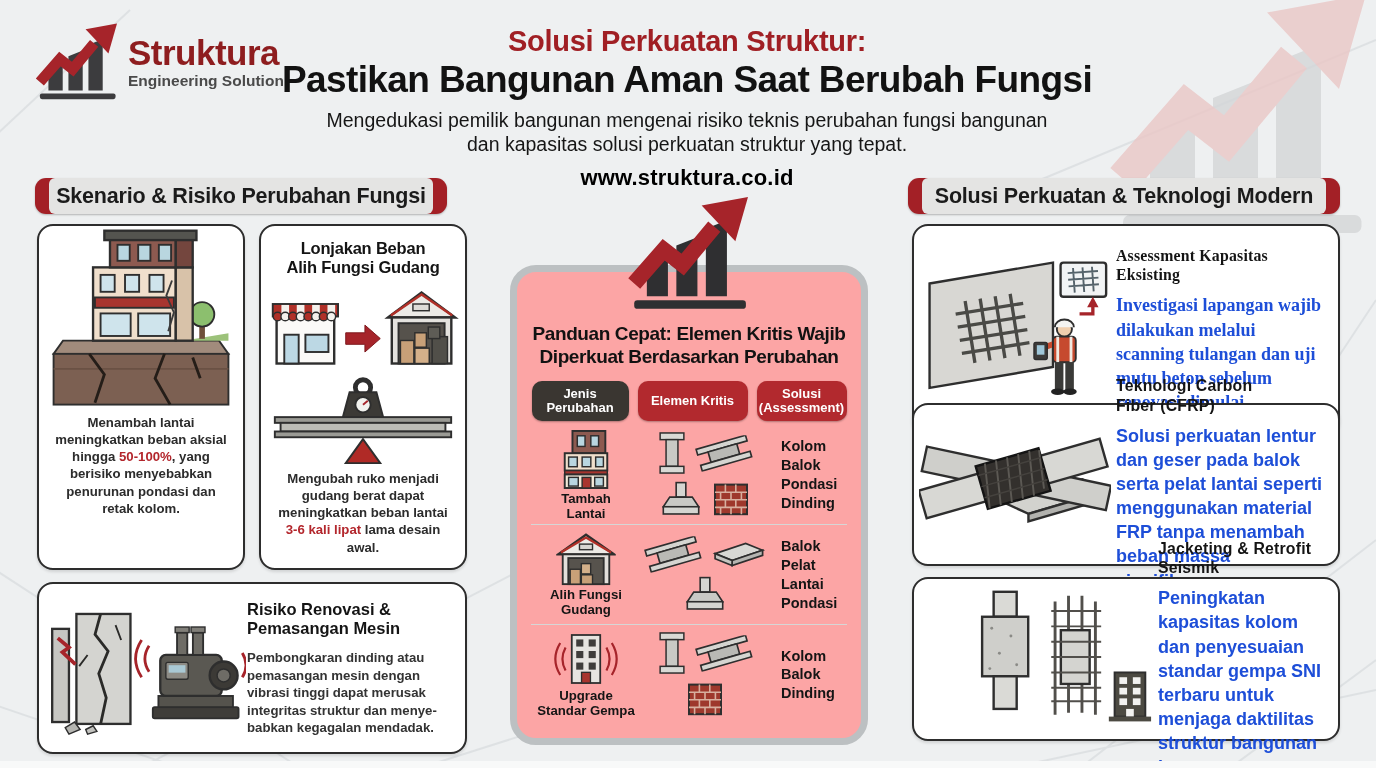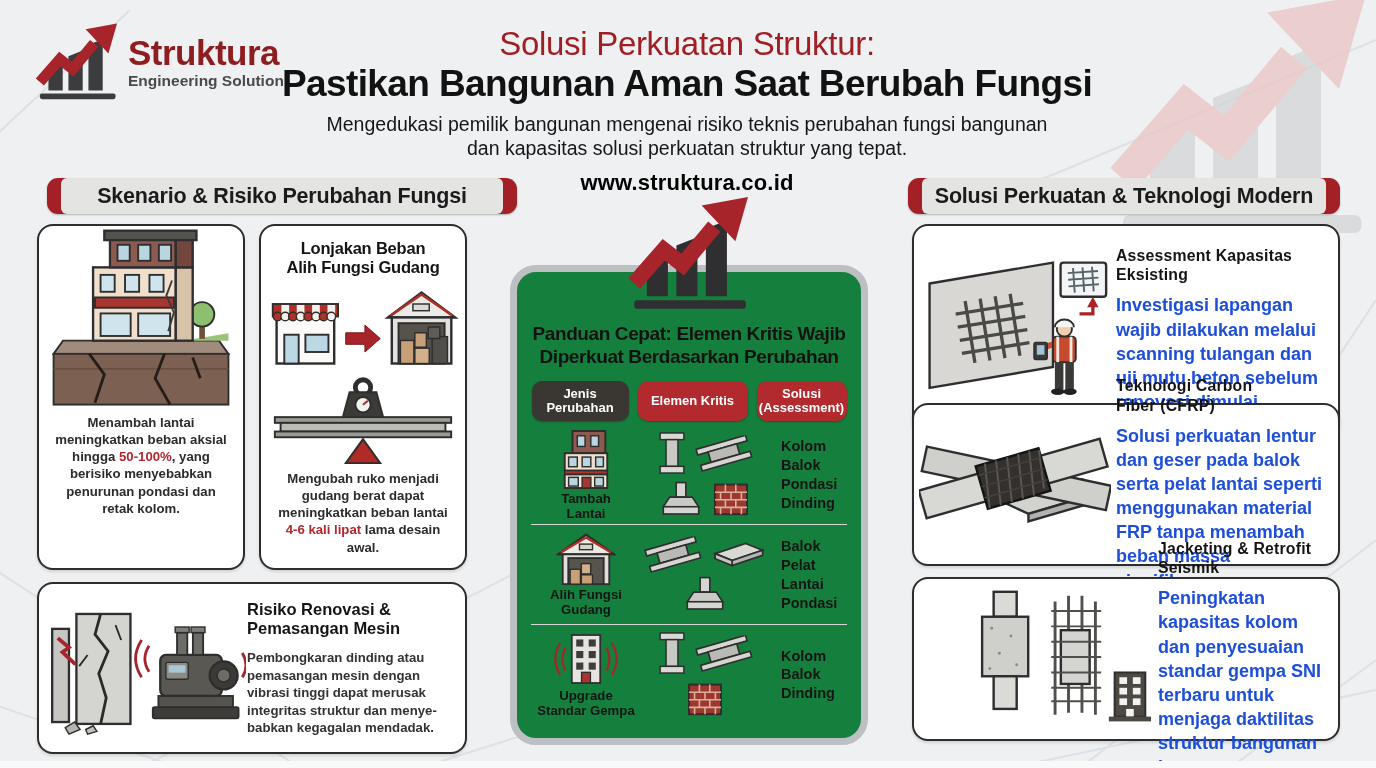--- a/index.html
+++ b/index.html
@@ -7,68 +7,68 @@
   .bg-lines{position:absolute;inset:0;z-index:0;}
   .bg-chart{position:absolute;top:-10px;right:-14px;width:300px;height:252px;opacity:.8;z-index:0;}
   .bottom-strip{position:absolute;left:0;right:0;bottom:0;height:7px;background:#f8f9f9;z-index:3;}
 
   
   .logo{position:absolute;left:34px;top:22px;display:flex;align-items:center;gap:8px;z-index:2;}
   .logo-icon{width:86px;height:80px;}
   .logo-brand{font-size:35px;font-weight:bold;color:#8e1d1f;letter-spacing:-.5px;line-height:1;}
   .logo-tagline{font-size:15.5px;font-weight:bold;color:#4a4a4a;margin-top:2px;}
   .header{position:absolute;left:277px;top:26px;width:820px;text-align:center;z-index:2;}
-  .title-accent{font-size:33px;font-weight:normal;color:#a01f24;line-height:1.1;letter-spacing:-.3px;}
+  .title-accent{font-size:29px;font-weight:bold;color:#a01f24;line-height:1.1;letter-spacing:-.3px;}
   .title-main{font-size:37px;font-weight:bold;color:#121212;line-height:1.08;letter-spacing:-.6px;margin-top:2px;}
   .subtitle{font-size:19.5px;color:#161616;line-height:1.22;margin-top:9px;}
   .website{font-size:22px;font-weight:bold;color:#000;margin-top:9px;letter-spacing:.2px;}
 
   
   .section-pill{position:absolute;height:36px;background:#a32026;border-radius:11px;z-index:2;box-shadow:0 1px 2px rgba(0,0,0,.25);}
   .section-pill .inner{position:absolute;left:14px;right:14px;top:0;bottom:0;background:#e4e4e3;border-radius:6px;display:flex;align-items:center;justify-content:center;}
   .section-pill .inner span{font-size:21.5px;font-weight:bold;color:#1b1b1b;letter-spacing:-.2px;}
-  #pill-left{left:47px;top:178px;width:470px;}
+  #pill-left{left:35px;top:178px;width:412px;}
   #pill-right{left:908px;top:178px;width:432px;}
 
   
   .card{position:absolute;background:#fff;border:2.5px solid #2d2d2d;border-radius:16px;box-sizing:border-box;z-index:1;box-shadow:0 2px 3px rgba(0,0,0,.12);}
   .card-title{font-size:16.5px;font-weight:bold;color:#141414;text-align:center;line-height:1.18;margin-top:13px;letter-spacing:-.2px;}
   .card-body{font-size:13.2px;font-weight:bold;color:#2c2c2c;text-align:center;line-height:1.3;padding:0 10px;}
   .hl{color:#b3262c;}
   #card-l1{left:37px;top:224px;width:208px;height:346px;}
   #card-l2{left:259px;top:224px;width:208px;height:346px;}
   #card-l3{left:37px;top:582px;width:430px;height:172px;display:flex;align-items:center;}
   #card-l3 .illus{width:208px;flex:none;display:flex;justify-content:center;}
   #card-l3 .txt{flex:1;padding-right:16px;}
   #card-l3 .h{font-size:16.5px;font-weight:bold;color:#141414;line-height:1.2;}
   #card-l3 .b{font-size:13.2px;font-weight:bold;color:#333;line-height:1.32;margin-top:10px;}
   .illus-center{display:flex;justify-content:center;}
 
   
-  .panel{position:absolute;left:510px;top:265px;width:358px;height:480px;background:#15803d;border:7px solid #bcc0c2;border-radius:26px;box-sizing:border-box;z-index:1;}
+  .panel{position:absolute;left:510px;top:265px;width:358px;height:480px;background:#fca5a5;border:7px solid #bcc0c2;border-radius:26px;box-sizing:border-box;z-index:1;}
   .panel-chart{position:absolute;left:50%;transform:translateX(-50%);top:-77px;width:134px;height:118px;z-index:2;}
   .panel-body{padding:50px 14px 6px;}
   .panel-title{font-size:19px;font-weight:bold;color:#121212;text-align:center;line-height:1.22;letter-spacing:-.4px;}
   .colpills{display:flex;justify-content:center;gap:9px;margin-top:13px;}
   .colpill{height:40px;border-radius:10px;display:flex;flex-direction:column;align-items:center;justify-content:center;color:#fff;font-weight:bold;font-size:13px;line-height:1.12;box-shadow:0 1px 2px rgba(0,0,0,.3);}
   .colpill.dark{background:#3a3631;width:97px;}
   .colpill.red{background:#b2292e;}
   .colpill.c2{width:110px;}
   .colpill.c3{width:90px;}
   .trows{margin-top:4px;}
   .trow{height:99px;display:grid;grid-template-columns:102px 136px auto;align-items:center;border-bottom:1.5px solid #d6d6d6;padding:0 4px;}
   .trow:last-child{border-bottom:none;}
   .change-cell{display:flex;flex-direction:column;align-items:center;}
   .change-label{font-size:13.2px;font-weight:bold;color:#151515;text-align:center;line-height:1.12;margin-top:2px;}
   .elem-cell{display:flex;flex-wrap:wrap;align-items:center;justify-content:center;gap:3px 8px;}
   .sol-cell{font-size:14.5px;font-weight:bold;color:#151515;line-height:1.3;padding-left:8px;}
 
   
   .rcard{position:absolute;left:912px;width:428px;background:#fff;border:2.5px solid #2d2d2d;border-radius:16px;box-sizing:border-box;display:flex;align-items:center;z-index:1;box-shadow:0 2px 3px rgba(0,0,0,.12);}
-  #card-r1{top:224px;height:212px;}
+  #card-r1{top:224px;height:212px;font-family:Liberation Serif, serif;}
   #card-r2{top:403px;height:163px;}
   #card-r3{top:577px;height:164px;padding-left:42px;}
   .rcard .illus{width:202px;flex:none;display:flex;justify-content:center;align-items:center;}
   .rcard .txt{flex:1;padding-right:14px;}
   .rcard .h{font-size:15.8px;font-weight:bold;color:#141414;line-height:1.22;letter-spacing:.2px;}
   .rcard .b{font-size:18px;font-weight:bold;color:#1d4ed8;line-height:1.34;margin-top:9px;}
 </style>
 </head>
 <body>
 
@@ -264,21 +264,21 @@
         <circle cx="100" cy="14" r="8" fill="none" stroke="#2e2e2e" stroke-width="5"></circle>
         <polygon points="86,19 114,19 121,45 79,45" fill="#3c3a36" stroke="#2e2e2e" stroke-width="2"></polygon>
         <circle cx="100" cy="32" r="8" fill="#f2f2ee" stroke="#2e2e2e" stroke-width="2"></circle>
         <path d="M100,32 l5,-4" stroke="#a6242a" stroke-width="2"></path>
         <rect x="8" y="45" width="184" height="6" fill="#9a9a94" stroke="#2e2e2e" stroke-width="2"></rect>
         <rect x="14" y="51" width="172" height="9" fill="#bcbcb6" stroke="#2e2e2e" stroke-width="2"></rect>
         <rect x="8" y="60" width="184" height="6" fill="#9a9a94" stroke="#2e2e2e" stroke-width="2"></rect>
         <polygon points="100,68 82,93 118,93" fill="#b02a26" stroke="#2e2e2e" stroke-width="2"></polygon>
       </svg>
     </div>
-    <div class="card-body" style="margin-top:4px;"><span>Mengubah ruko menjadi gudang berat dapat meningkatkan beban lantai </span><span class="hl">4-6 kali lipat</span><span> lama desain awal.</span></div>
+    <div class="card-body" style="margin-top:4px;"><span>Mengubah ruko menjadi gudang berat dapat meningkatkan beban lantai </span><span class="hl">3-6 kali lipat</span><span> lama desain awal.</span></div>
   </div>
 
   <div class="card" id="card-l3">
     <div class="illus">
       <svg width="205" height="146" viewBox="0 0 220 152">
         <rect x="12" y="34" width="18" height="100" fill="#c6c6c2" stroke="#2e2e2e" stroke-width="2.5"></rect>
         <rect x="38" y="18" width="58" height="118" fill="#d4d4d0" stroke="#2e2e2e" stroke-width="2.5"></rect>
         <path d="M64,18 l-6,22 l14,18 l-10,24 l8,26 l-6,28" stroke="#2a2a28" stroke-width="3" fill="none"></path>
         <path d="M80,30 l6,16 M50,62 l-9,12" stroke="#2a2a28" stroke-width="2" fill="none"></path>
         <path d="M18,44 l12,10 l-7,5 l14,13" stroke="#a6242a" stroke-width="4" fill="none"></path>

